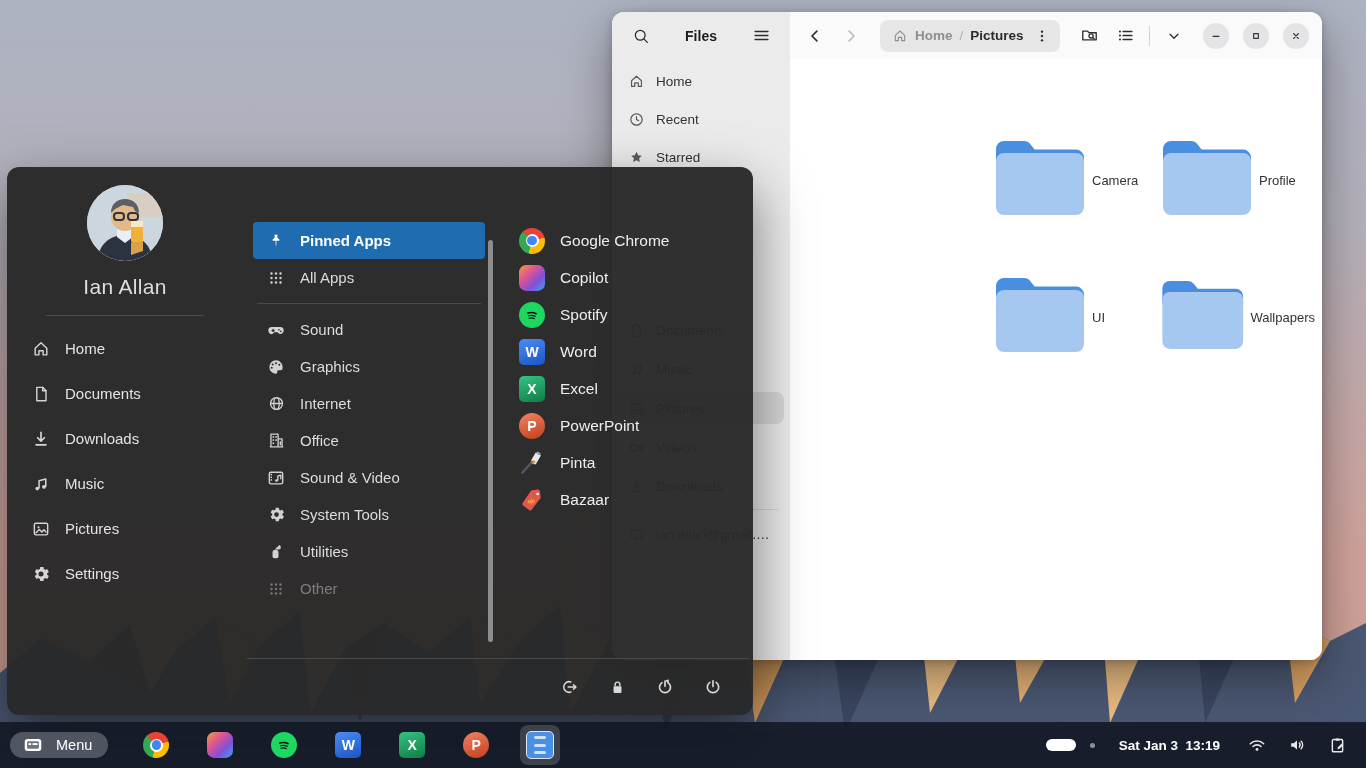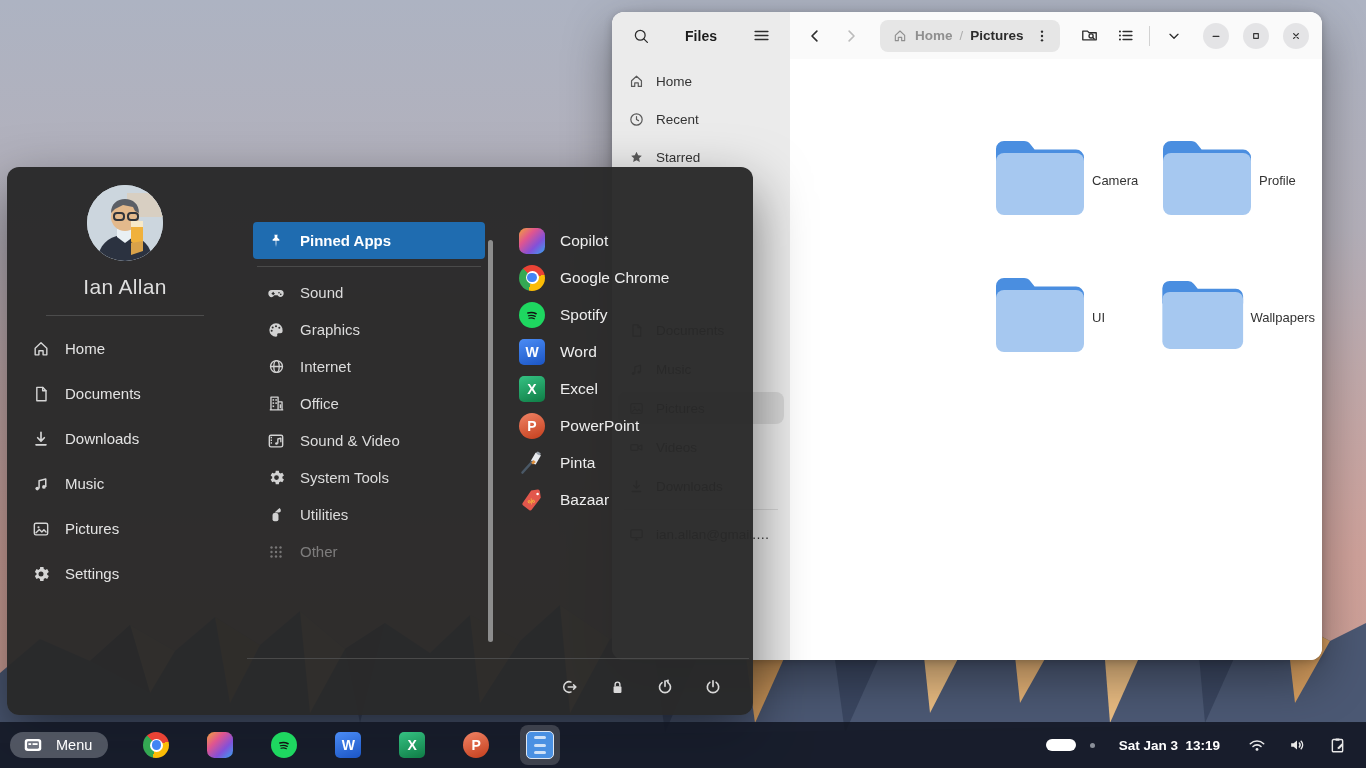--- a/index.html
+++ b/index.html
@@ -425,142 +425,160 @@
 
     <div class="cats">
       <div class="cat-item selected">
         <span class="ci">
             <svg class="fl" width="18" height="18" viewBox="0 0 24 24">
               <path d="M9.5 3.5h5l-.7 1v3.2l2.7 2.3v1.5h-4V16l-.5 4-.5-4v-4.5h-4V10l2.7-2.3V4.5z"></path>
             </svg>
           </span>
         <span class="lbl">Pinned Apps</span>
       </div>
-      <div class="cat-divider"></div>
       <div class="cat-item">
-        <span class="ci">
-            <svg width="20" height="20" viewBox="0 0 24 24">
-              <path fill="currentColor" d="M7 8.5h10a4.2 4.2 0 014.2 4.4c-.1 2.1-1.8 4-3.9 4-1 0-2-.5-2.7-1.3l-.7-.8H10l-.7.8A3.6 3.6 0 016.6 17C4.5 17 2.8 15 2.8 12.9A4.2 4.2 0 017 8.5z"></path>
-              <g fill="#2b2b2b">
-                <rect x="6.6" y="11.9" width="4" height="1.5" rx=".7"></rect>
-                <rect x="7.85" y="10.6" width="1.5" height="4" rx=".7"></rect>
-                <circle cx="15.6" cy="11.7" r="1"></circle>
-                <circle cx="17.7" cy="13.6" r="1"></circle>
-              </g>
-            </svg>
-          </span>
-        <span class="lbl">Sound</span>
-      </div>
-      <div class="cat-item">
-        <span class="ci">
-            <svg width="20" height="20" viewBox="0 0 24 24">
-              <path fill="currentColor" d="M12 4a8 8 0 100 16c1.2 0 1.8-.9 1.5-1.9-.3-1 .2-2.1 1.4-2.1h2.3A2.8 2.8 0 0020 13.2 8.2 8.2 0 0012 4z"></path>
-              <g fill="#2b2b2b">
-                <circle cx="8" cy="9" r="1.2"></circle>
-                <circle cx="12" cy="7.5" r="1.2"></circle>
-                <circle cx="16" cy="9.3" r="1.2"></circle>
-                <circle cx="6.8" cy="13" r="1.2"></circle>
-              </g>
-            </svg>
-          </span>
-        <span class="lbl">Graphics</span>
-      </div>
-      <div class="cat-item">
-        <span class="ci">
-            <svg class="st" width="19" height="19" viewBox="0 0 24 24">
-              <circle cx="12" cy="12" r="7.5"></circle>
-              <path d="M4.5 12h15"></path>
-              <ellipse cx="12" cy="12" rx="3.4" ry="7.5"></ellipse>
-            </svg>
-          </span>
-        <span class="lbl">Internet</span>
-      </div>
-      <div class="cat-item">
-        <span class="ci">
-            <svg width="19" height="19" viewBox="0 0 24 24">
-              <g fill="none" stroke="currentColor" stroke-width="1.7" stroke-linejoin="round">
-                <path d="M5 20V4h9v16M14 10h5v10M3.5 20h17"></path>
-              </g>
-              <g fill="currentColor">
-                <rect x="7" y="6.5" width="2" height="2"></rect>
-                <rect x="10.5" y="6.5" width="2" height="2"></rect>
-                <rect x="7" y="10.5" width="2" height="2"></rect>
-                <rect x="10.5" y="10.5" width="2" height="2"></rect>
-                <rect x="7" y="14.5" width="2" height="2"></rect>
-                <rect x="16" y="13" width="1.8" height="5"></rect>
-              </g>
-            </svg>
-          </span>
-        <span class="lbl">Office</span>
-      </div>
-      <div class="cat-item">
-        <span class="ci">
-            <svg width="20" height="20" viewBox="0 0 24 24">
-              <rect x="4" y="5" width="16" height="14" rx="2" fill="none" stroke="currentColor" stroke-width="1.7"></rect>
-              <g fill="currentColor">
-                <rect x="5.6" y="7" width="1.6" height="1.8"></rect>
-                <rect x="5.6" y="10.2" width="1.6" height="1.8"></rect>
-                <rect x="5.6" y="13.4" width="1.6" height="1.8"></rect>
-                <circle cx="12.6" cy="15" r="1.6"></circle>
-              </g>
-              <path d="M14.2 15V9.6l3.6-1v5" fill="none" stroke="currentColor" stroke-width="1.6" stroke-linejoin="round"></path>
-            </svg>
-          </span>
-        <span class="lbl">Sound &amp; Video</span>
-      </div>
-      <div class="cat-item">
-        <span class="ci">
-            <svg width="19" height="19" viewBox="0 0 24 24" fill="currentColor" fill-rule="evenodd">
-              <path d="M19.4 13a7.5 7.5 0 000-2l2-1.5-2-3.4-2.4 1a7.6 7.6 0 00-1.7-1l-.3-2.6h-4l-.3 2.6c-.6.2-1.2.6-1.7 1l-2.4-1-2 3.4L6.6 11a7.5 7.5 0 000 2l-2 1.5 2 3.4 2.4-1c.5.4 1.1.8 1.7 1l.3 2.6h4l.3-2.6c.6-.2 1.2-.6 1.7-1l2.4 1 2-3.4-2-1.5zM12 15a3 3 0 110-6 3 3 0 010 6z"></path>
-            </svg>
-          </span>
-        <span class="lbl">System Tools</span>
-      </div>
-      <div class="cat-item">
-        <span class="ci">
-            <svg class="fl" width="19" height="19" viewBox="0 0 24 24">
-              <rect x="7" y="10" width="7.5" height="10.5" rx="2.5"></rect>
-              <path d="M9.5 9.5L15.8 3.8c1.4 1 2 2.6 1.4 4.2l-1.6 1.5z"></path>
-            </svg>
-          </span>
-        <span class="lbl">Utilities</span>
-      </div>
-      <div class="cat-item faded">
         <span class="ci">
             <svg class="fl" width="18" height="18" viewBox="0 0 24 24">
               <g>
                 <circle cx="6" cy="6" r="1.6"></circle>
                 <circle cx="12" cy="6" r="1.6"></circle>
                 <circle cx="18" cy="6" r="1.6"></circle>
                 <circle cx="6" cy="12" r="1.6"></circle>
                 <circle cx="12" cy="12" r="1.6"></circle>
                 <circle cx="18" cy="12" r="1.6"></circle>
                 <circle cx="6" cy="18" r="1.6"></circle>
                 <circle cx="12" cy="18" r="1.6"></circle>
                 <circle cx="18" cy="18" r="1.6"></circle>
               </g>
             </svg>
           </span>
+        <span class="lbl">All Apps</span>
+      </div>
+      <div class="cat-divider"></div>
+      <div class="cat-item">
+        <span class="ci">
+            <svg width="20" height="20" viewBox="0 0 24 24">
+              <path fill="currentColor" d="M7 8.5h10a4.2 4.2 0 014.2 4.4c-.1 2.1-1.8 4-3.9 4-1 0-2-.5-2.7-1.3l-.7-.8H10l-.7.8A3.6 3.6 0 016.6 17C4.5 17 2.8 15 2.8 12.9A4.2 4.2 0 017 8.5z"></path>
+              <g fill="#2b2b2b">
+                <rect x="6.6" y="11.9" width="4" height="1.5" rx=".7"></rect>
+                <rect x="7.85" y="10.6" width="1.5" height="4" rx=".7"></rect>
+                <circle cx="15.6" cy="11.7" r="1"></circle>
+                <circle cx="17.7" cy="13.6" r="1"></circle>
+              </g>
+            </svg>
+          </span>
+        <span class="lbl">Sound</span>
+      </div>
+      <div class="cat-item">
+        <span class="ci">
+            <svg width="20" height="20" viewBox="0 0 24 24">
+              <path fill="currentColor" d="M12 4a8 8 0 100 16c1.2 0 1.8-.9 1.5-1.9-.3-1 .2-2.1 1.4-2.1h2.3A2.8 2.8 0 0020 13.2 8.2 8.2 0 0012 4z"></path>
+              <g fill="#2b2b2b">
+                <circle cx="8" cy="9" r="1.2"></circle>
+                <circle cx="12" cy="7.5" r="1.2"></circle>
+                <circle cx="16" cy="9.3" r="1.2"></circle>
+                <circle cx="6.8" cy="13" r="1.2"></circle>
+              </g>
+            </svg>
+          </span>
+        <span class="lbl">Graphics</span>
+      </div>
+      <div class="cat-item">
+        <span class="ci">
+            <svg class="st" width="19" height="19" viewBox="0 0 24 24">
+              <circle cx="12" cy="12" r="7.5"></circle>
+              <path d="M4.5 12h15"></path>
+              <ellipse cx="12" cy="12" rx="3.4" ry="7.5"></ellipse>
+            </svg>
+          </span>
+        <span class="lbl">Internet</span>
+      </div>
+      <div class="cat-item">
+        <span class="ci">
+            <svg width="19" height="19" viewBox="0 0 24 24">
+              <g fill="none" stroke="currentColor" stroke-width="1.7" stroke-linejoin="round">
+                <path d="M5 20V4h9v16M14 10h5v10M3.5 20h17"></path>
+              </g>
+              <g fill="currentColor">
+                <rect x="7" y="6.5" width="2" height="2"></rect>
+                <rect x="10.5" y="6.5" width="2" height="2"></rect>
+                <rect x="7" y="10.5" width="2" height="2"></rect>
+                <rect x="10.5" y="10.5" width="2" height="2"></rect>
+                <rect x="7" y="14.5" width="2" height="2"></rect>
+                <rect x="16" y="13" width="1.8" height="5"></rect>
+              </g>
+            </svg>
+          </span>
+        <span class="lbl">Office</span>
+      </div>
+      <div class="cat-item">
+        <span class="ci">
+            <svg width="20" height="20" viewBox="0 0 24 24">
+              <rect x="4" y="5" width="16" height="14" rx="2" fill="none" stroke="currentColor" stroke-width="1.7"></rect>
+              <g fill="currentColor">
+                <rect x="5.6" y="7" width="1.6" height="1.8"></rect>
+                <rect x="5.6" y="10.2" width="1.6" height="1.8"></rect>
+                <rect x="5.6" y="13.4" width="1.6" height="1.8"></rect>
+                <circle cx="12.6" cy="15" r="1.6"></circle>
+              </g>
+              <path d="M14.2 15V9.6l3.6-1v5" fill="none" stroke="currentColor" stroke-width="1.6" stroke-linejoin="round"></path>
+            </svg>
+          </span>
+        <span class="lbl">Sound &amp; Video</span>
+      </div>
+      <div class="cat-item">
+        <span class="ci">
+            <svg width="19" height="19" viewBox="0 0 24 24" fill="currentColor" fill-rule="evenodd">
+              <path d="M19.4 13a7.5 7.5 0 000-2l2-1.5-2-3.4-2.4 1a7.6 7.6 0 00-1.7-1l-.3-2.6h-4l-.3 2.6c-.6.2-1.2.6-1.7 1l-2.4-1-2 3.4L6.6 11a7.5 7.5 0 000 2l-2 1.5 2 3.4 2.4-1c.5.4 1.1.8 1.7 1l.3 2.6h4l.3-2.6c.6-.2 1.2-.6 1.7-1l2.4 1 2-3.4-2-1.5zM12 15a3 3 0 110-6 3 3 0 010 6z"></path>
+            </svg>
+          </span>
+        <span class="lbl">System Tools</span>
+      </div>
+      <div class="cat-item">
+        <span class="ci">
+            <svg class="fl" width="19" height="19" viewBox="0 0 24 24">
+              <rect x="7" y="10" width="7.5" height="10.5" rx="2.5"></rect>
+              <path d="M9.5 9.5L15.8 3.8c1.4 1 2 2.6 1.4 4.2l-1.6 1.5z"></path>
+            </svg>
+          </span>
+        <span class="lbl">Utilities</span>
+      </div>
+      <div class="cat-item faded">
+        <span class="ci">
+            <svg class="fl" width="18" height="18" viewBox="0 0 24 24">
+              <g>
+                <circle cx="6" cy="6" r="1.6"></circle>
+                <circle cx="12" cy="6" r="1.6"></circle>
+                <circle cx="18" cy="6" r="1.6"></circle>
+                <circle cx="6" cy="12" r="1.6"></circle>
+                <circle cx="12" cy="12" r="1.6"></circle>
+                <circle cx="18" cy="12" r="1.6"></circle>
+                <circle cx="6" cy="18" r="1.6"></circle>
+                <circle cx="12" cy="18" r="1.6"></circle>
+                <circle cx="18" cy="18" r="1.6"></circle>
+              </g>
+            </svg>
+          </span>
         <span class="lbl">Other</span>
       </div>
     </div>
     <div class="cat-scrollbar"></div>
 
     <div class="apps-col">
       <div class="app-item">
         <span class="appicon">
+            <span class="chrome-ball"></span>
+          </span>
+        <span class="lbl">Google Chrome</span>
+      </div>
+      <div class="app-item">
+        <span class="appicon">
             <span class="copilot-blob"></span>
           </span>
         <span class="lbl">Copilot</span>
-      </div>
-      <div class="app-item">
-        <span class="appicon">
-            <span class="chrome-ball"></span>
-          </span>
-        <span class="lbl">Google Chrome</span>
       </div>
       <div class="app-item">
         <span class="appicon">
             <span class="spotify-ball">
               <svg width="18" height="18" viewBox="0 0 24 24" fill="none" stroke="#121212" stroke-linecap="round">
                 <path d="M6.5 9.3c3.8-1.1 7.8-.8 11 1" stroke-width="2"></path>
                 <path d="M7.3 13c3.1-.9 6.4-.6 9 .9" stroke-width="1.7"></path>
                 <path d="M8 16.3c2.5-.7 5-.5 7.2.7" stroke-width="1.5"></path>
               </svg>
             </span>

